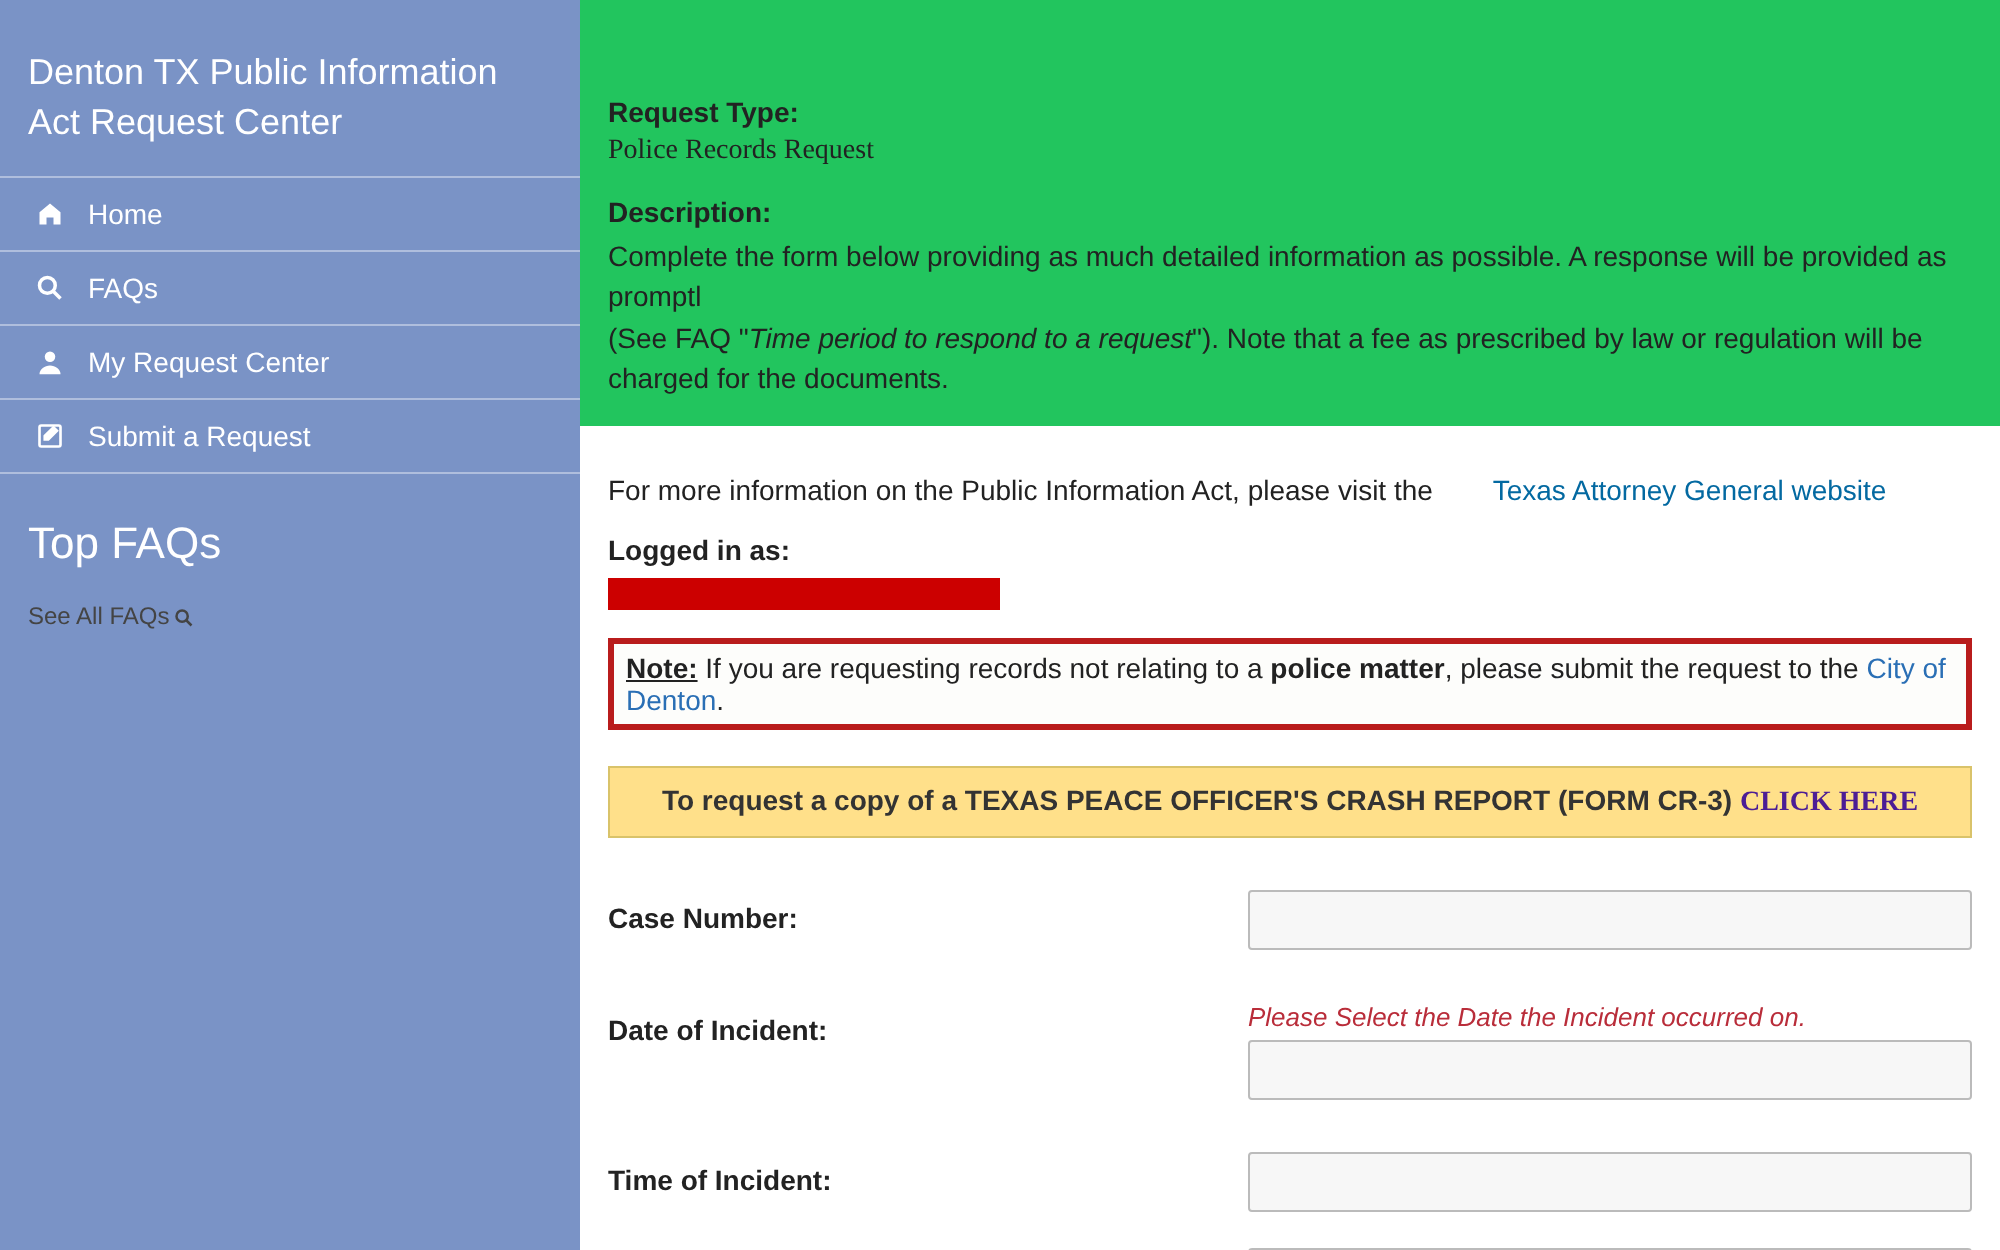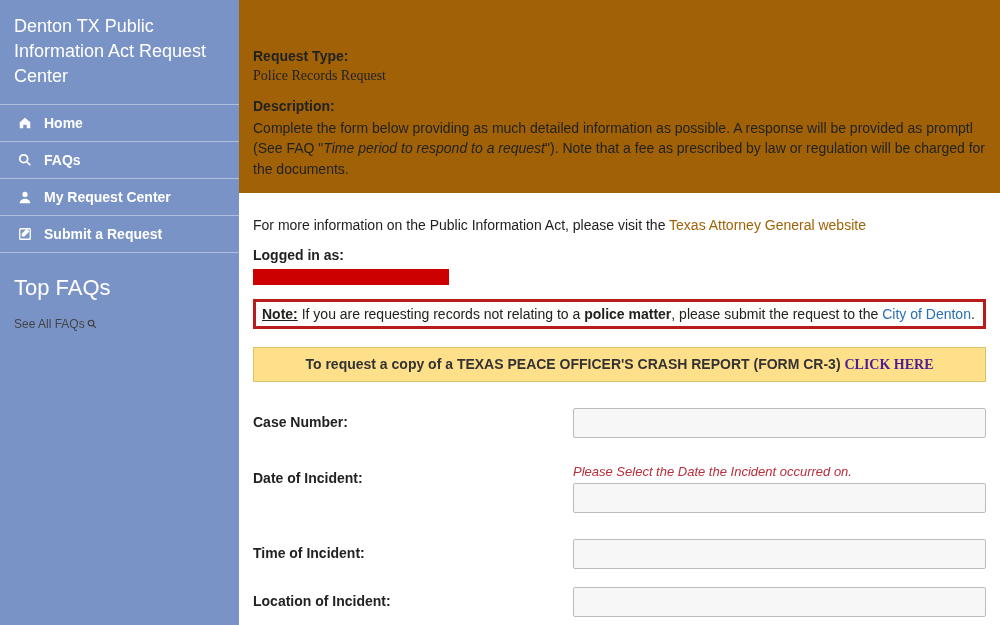--- a/index.html
+++ b/index.html
@@ -8,42 +8,41 @@
     font-size: 14px;
     color: #333;
     width: 1000px;
     height: 625px;
     overflow: hidden;
     display: flex;
     background: #fff;
   }
   
   .sidebar {
-    width: 239px;
+    width: 290px;
     background: #7a93c6;
     color: #fff;
-    padding: 10px 0 0 0;
+    padding: 20px 0 0 0;
     flex-shrink: 0;
   }
   .sidebar-title {
     font-size: 18px;
     font-weight: 400;
     padding: 4px 14px 14px 14px;
     line-height: 1.4;
   }
   .nav-list { list-style: none; }
   .nav-item {
     padding: 10px 18px;
     border-bottom: 1px solid rgba(255,255,255,0.4);
     font-size: 14px;
     cursor: pointer;
     display: flex;
     align-items: center;
     gap: 12px;
-    font-weight: bold;
   }
   .nav-item:first-child { border-top: 1px solid rgba(255,255,255,0.4); }
   .nav-icon {
     width: 14px; height: 14px;
     display: inline-flex;
     align-items: center; justify-content: center;
   }
   .section-heading {
     font-size: 22px;
     font-weight: 400;
@@ -67,21 +66,21 @@
   .see-all span { margin-right: 2px; }
 
   
   .main {
     flex: 1;
     background: #fff;
     position: relative;
     overflow: hidden;
   }
   .top-band {
-    background: #a16207;
+    background: #22c55e;
     padding: 48px 14px 14px 14px;
     color: #222;
   }
   .field-label {
     font-weight: 700;
     font-size: 14px;
     margin-bottom: 4px;
   }
   .field-value {
     font-size: 14px;
@@ -93,21 +92,21 @@
     line-height: 1.45;
   }
   .desc-text em { font-style: italic; }
 
   .body-area {
     padding: 14px;
     font-size: 14px;
     color: #222;
   }
   .info-line { margin: 10px 0 14px 0; }
-  .info-line a { color: #a16207; text-decoration: none; cursor: pointer; }
+  .info-line a { color: #0369a1; text-decoration: none; cursor: pointer; margin-left: 26px; }
 
   .logged-label { font-weight: 700; margin-bottom: 6px; }
   .redacted {
     width: 196px; height: 16px;
     background: #cc0000;
     margin-bottom: 14px;
   }
 
   .note-box {
     border: 3px solid #b91c1c;

